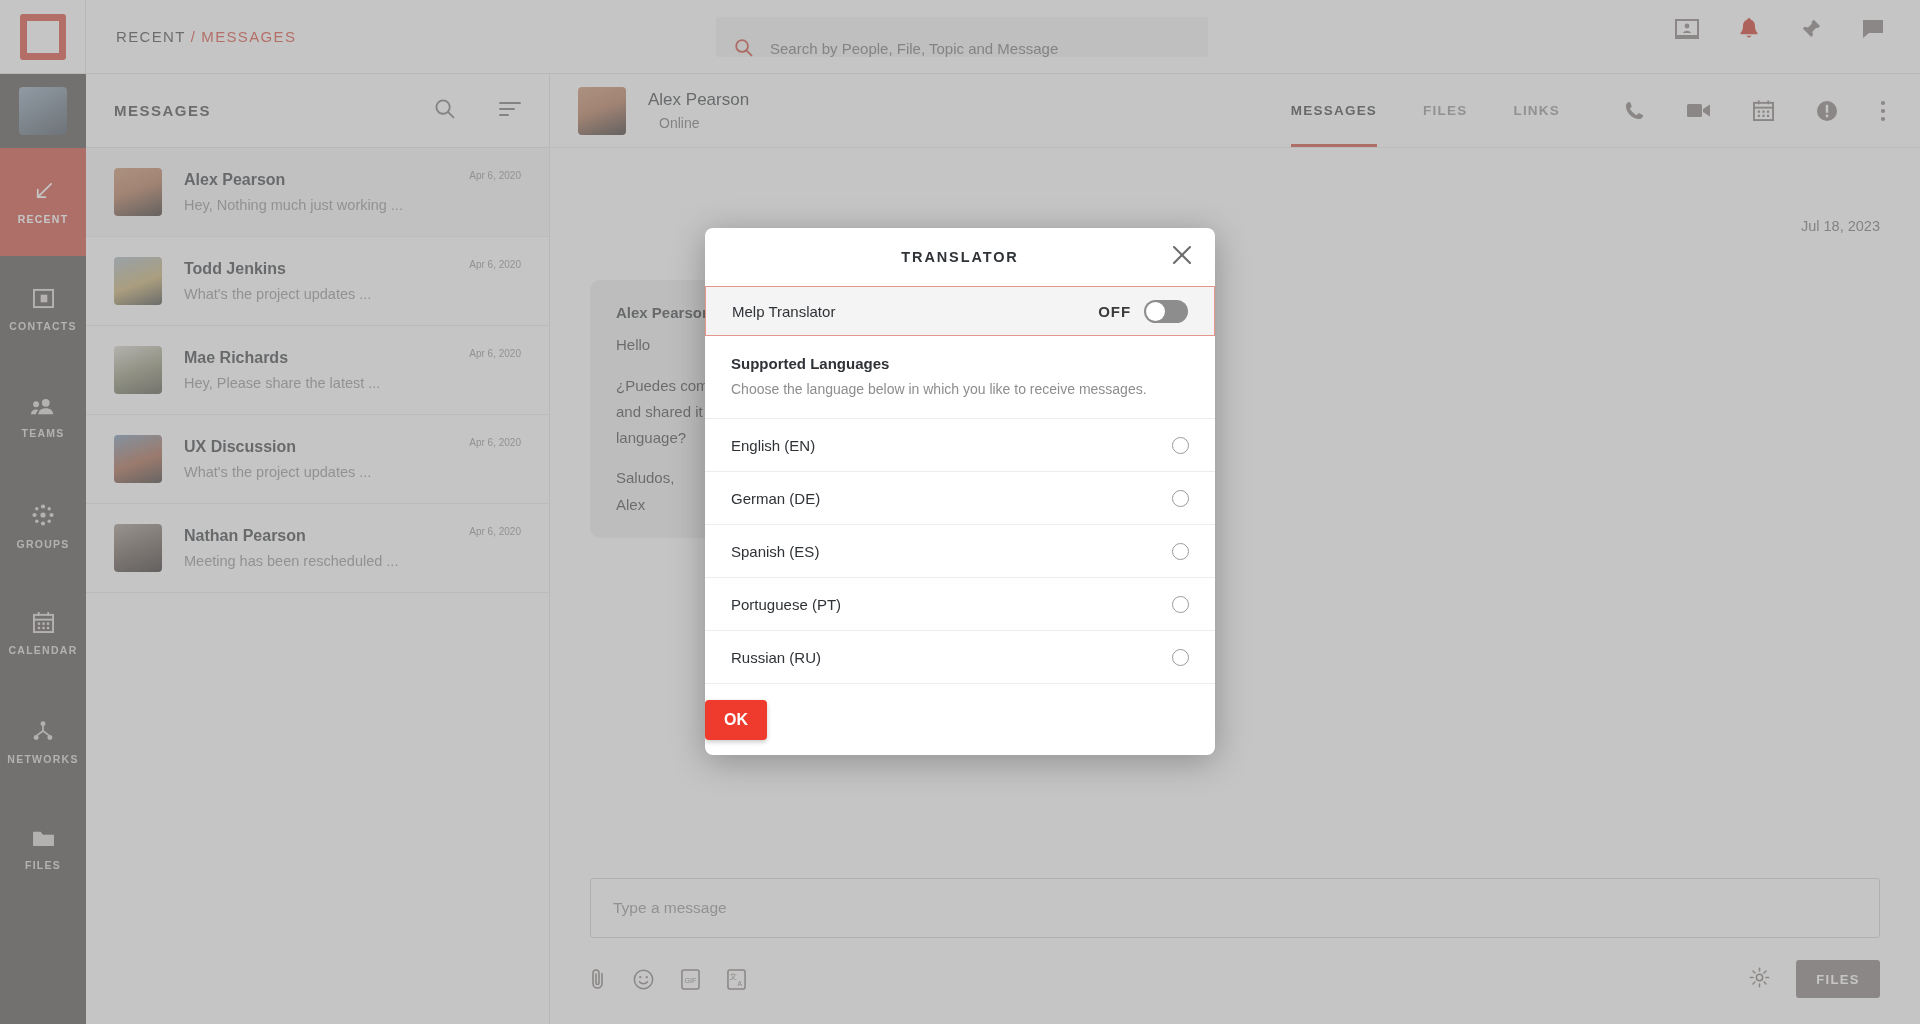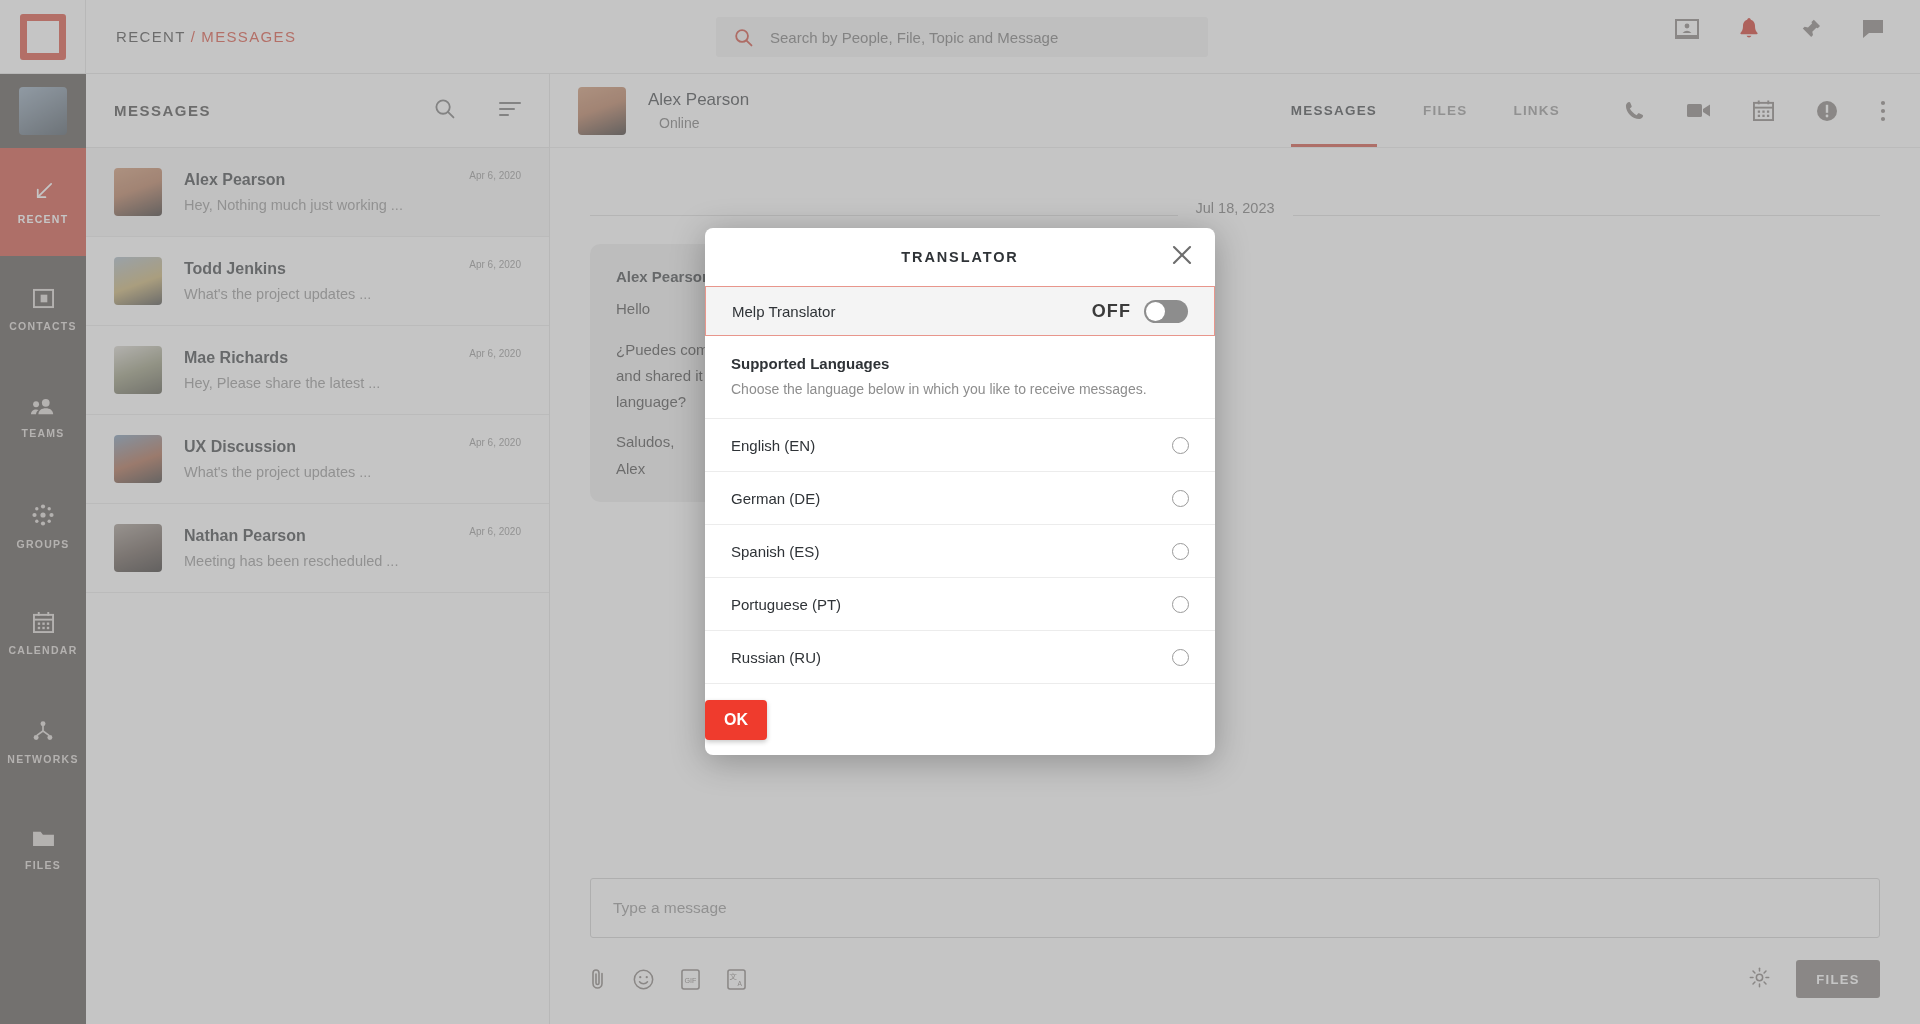--- a/index.html
+++ b/index.html
@@ -20,21 +20,21 @@
             background: #fff; border-bottom: 1px solid #e3e3e3; display: flex; align-items: center; }
   .logo-cell { width: 86px; height: 74px; display: flex; align-items: center; justify-content: center;
                border-right: 1px solid #e3e3e3; }
   .logo-mark { width: 46px; height: 46px; border: 7px solid #d8412f; border-radius: 3px; }
   .crumb { margin-left: 30px; font-size: 15px; font-weight: normal; letter-spacing: .09em; }
   .crumb .c1 { color: #3b3b3b; }
   .crumb .sep { color: #d8412f; margin: 0 5px; }
   .crumb .c2 { color: #d8412f; }
 
   .searchwrap { position: absolute; left: 716px; top: 17px; width: 492px; height: 40px;
-                background: #f1f1f1; border-radius: 3px; display: flex; align-items: center; }
+                background: #f1f1f1; border-radius: 3px; display: flex; align-items: flex-end; }
   .searchwrap svg { margin-left: 18px; }
   .searchinput { border: 0; background: transparent; outline: none; margin-left: 17px;
                  font-size: 15px; color: #6d6d6d; font-family: "Liberation Sans", sans-serif; width: 400px; }
   .searchinput::placeholder { color: #6d6d6d; }
 
   .topicons { position: absolute; right: 34px; top: 14px; display: flex; gap: 36px; align-items: center; }
   .topicons .ti { cursor: pointer; display: flex; align-items: center; justify-content: center; width: 26px; height: 30px; }
 
   
   .rail { position: absolute; left: 0; top: 74px; width: 86px; bottom: 0; background: #4b4541; }
@@ -79,21 +79,21 @@
   .chathead .who .s { font-size: 14px; color: #6d6d6d; margin-left: 11px; }
   .tabs { margin-left: auto; display: flex; gap: 46px; align-self: stretch; align-items: center; }
   .tab { font-size: 13.5px; font-weight: bold; letter-spacing: .09em; color: #8d8d8d;
          cursor: pointer; align-self: stretch; display: flex; align-items: center; position: relative; }
   .tab.on { color: #2f3337; }
   .tab.on::after { content: ""; position: absolute; left: 0; right: 0; bottom: 0; height: 3px; background: #cc4032; }
   .headicons { margin-left: 64px; display: flex; gap: 42px; align-items: center; }
   .headicons .hi { cursor: pointer; display: flex; align-items: center; }
 
   .thread { flex: 1; position: relative; padding: 0 40px; overflow: hidden; }
-  .datesep { display: flex; align-items: flex-end; gap: 18px; margin-top: 52px; }
+  .datesep { display: flex; align-items: flex-end; gap: 18px; margin-top: 52px; flex-direction: column; }
   .datesep .ln { flex: 1; height: 1px; background: #dcdcdc; }
   .datesep .d { font-size: 14.5px; color: #6d6d6d; }
   .bubblerow { display: flex; align-items: flex-end; gap: 16px; margin-top: 28px; }
   .bubble { background: #eeeeee; border-radius: 10px; padding: 20px 26px; max-width: 640px;
             font-size: 15px; color: #3b3b3b; line-height: 1.75; }
   .bubble .sender { font-weight: bold; color: #2f3337; margin-bottom: 6px; }
   .bubble p { margin: 14px 0 0 0; }
   .bub-av { width: 34px; height: 34px; border-radius: 4px; flex: 0 0 34px; }
 
   
@@ -112,21 +112,21 @@
 
   
   .modal { position: absolute; z-index: 60; left: 705px; top: 228px; width: 510px;
            background: #fff; border-radius: 8px; box-shadow: 0 6px 34px rgba(0,0,0,.28); overflow: hidden; }
   .m-head { height: 58px; display: flex; align-items: center; justify-content: center; position: relative; }
   .m-head .t { font-size: 14.5px; font-weight: bold; letter-spacing: .13em; color: #2f3337; }
   .m-close { position: absolute; right: 22px; top: 16px; cursor: pointer; }
   .m-toggle { background: #f4f4f4; border: 1px solid #e8968c; display: flex; align-items: center;
               padding: 0 26px; height: 50px; }
   .m-toggle .lb { font-size: 15px; color: #2f3337; font-weight: 500; flex: 1; }
-  .m-toggle .st { font-size: 18px; font-weight: bold; letter-spacing: .06em; color: #3b3b3b; margin-right: 13px; }
+  .m-toggle .st { font-size: 15px; font-weight: bold; letter-spacing: .06em; color: #3b3b3b; margin-right: 13px; }
   .switch { width: 44px; height: 23px; border-radius: 12px; background: #8d8d8d; position: relative; cursor: pointer; }
   .switch .knob { position: absolute; left: 2px; top: 2px; width: 19px; height: 19px; border-radius: 50%; background: #fff; }
   .m-sub { padding: 19px 26px 21px 26px; }
   .m-sub .h { font-size: 15px; font-weight: bold; color: #2f3337; margin-bottom: 9px; }
   .m-sub .p { font-size: 14px; color: #8d8d8d; }
   .langrow { height: 53px; display: flex; align-items: center; padding: 0 26px; border-top: 1px solid #ececec; cursor: pointer; }
   .langrow .nm { font-size: 15px; color: #2f3337; font-weight: 500; flex: 1; }
   .radio { width: 17px; height: 17px; border-radius: 50%; border: 1.6px solid #9a9a9a; }
   .m-foot { border-top: 1px solid #ececec; height: 72px; display: flex; align-items: center;
             justify-content: flex-start; padding-right: 26px; }

